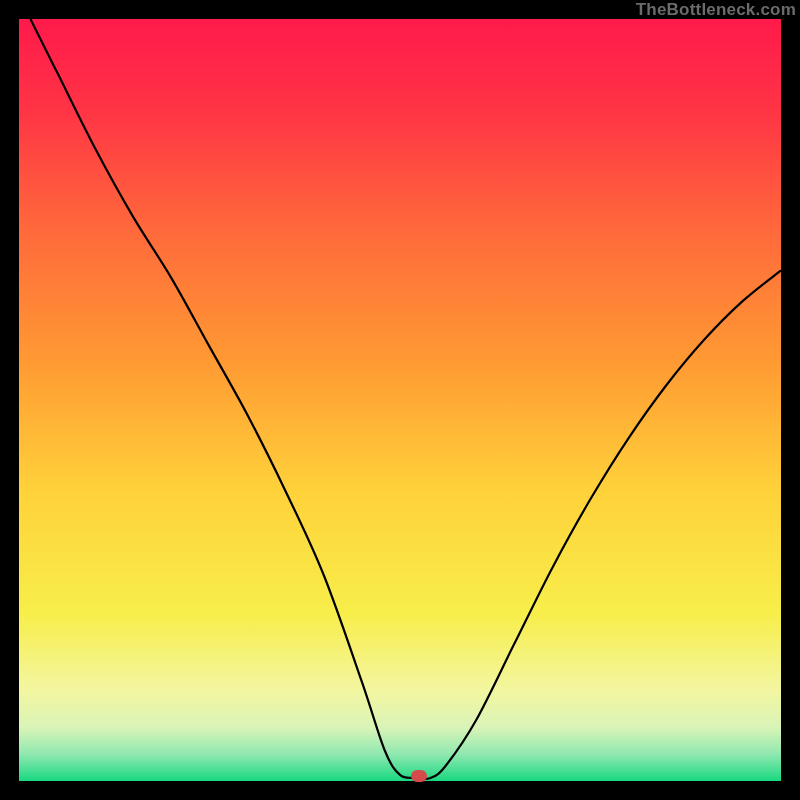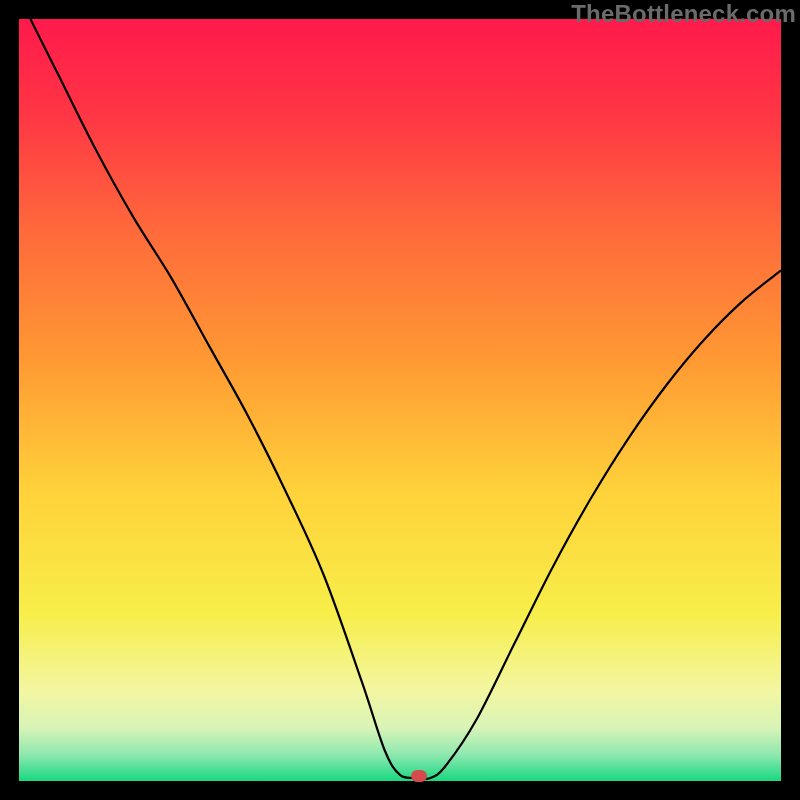--- a/index.html
+++ b/index.html
@@ -37,21 +37,21 @@
     width: 16px;
     height: 12px;
     border-radius: 6px;
     transform: translate(-50%, -50%);
   }
   .watermark {
     position: absolute;
     top: 0px;
     right: 4px;
     font-family: Arial, Helvetica, sans-serif;
-    font-size: 24px;
+    font-size: 17px;
     font-weight: 600;
     color: #6b6b6b;
     letter-spacing: 0.2px;
     user-select: none;
   }
 </style>
 </head>
 <body>
 
 <div class="stage">

